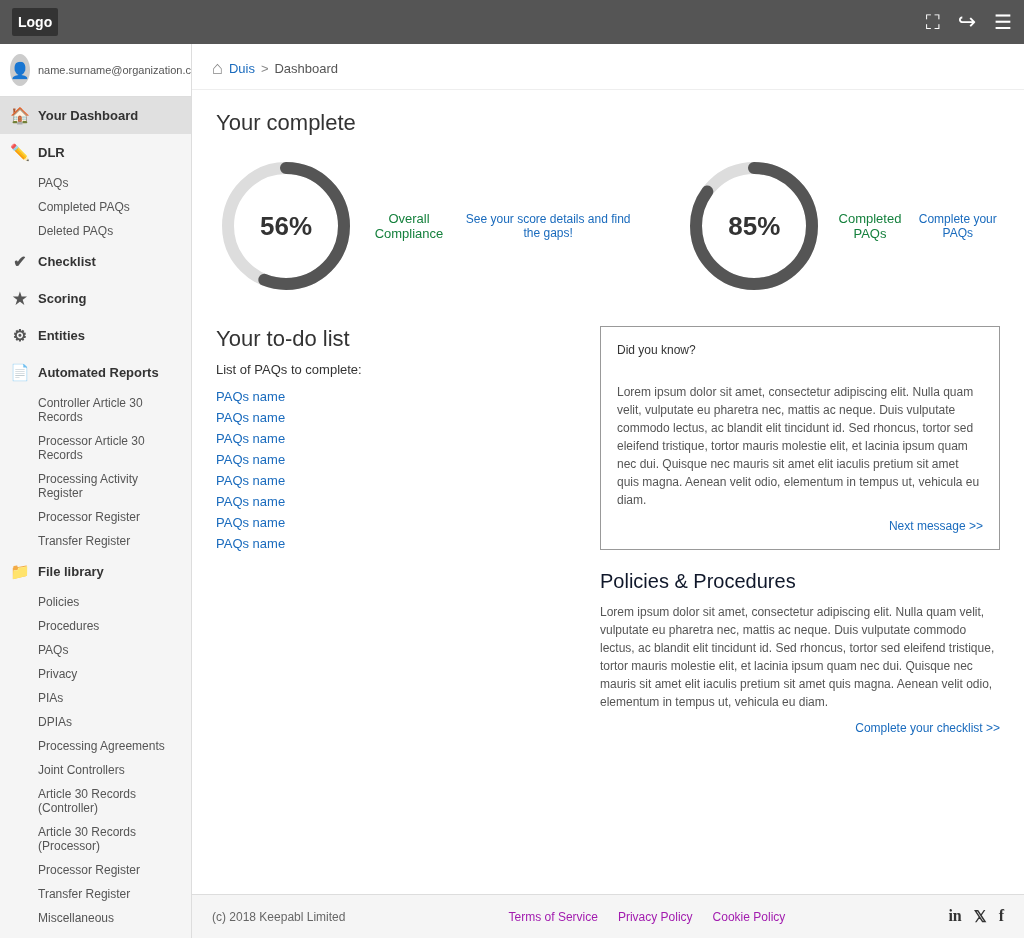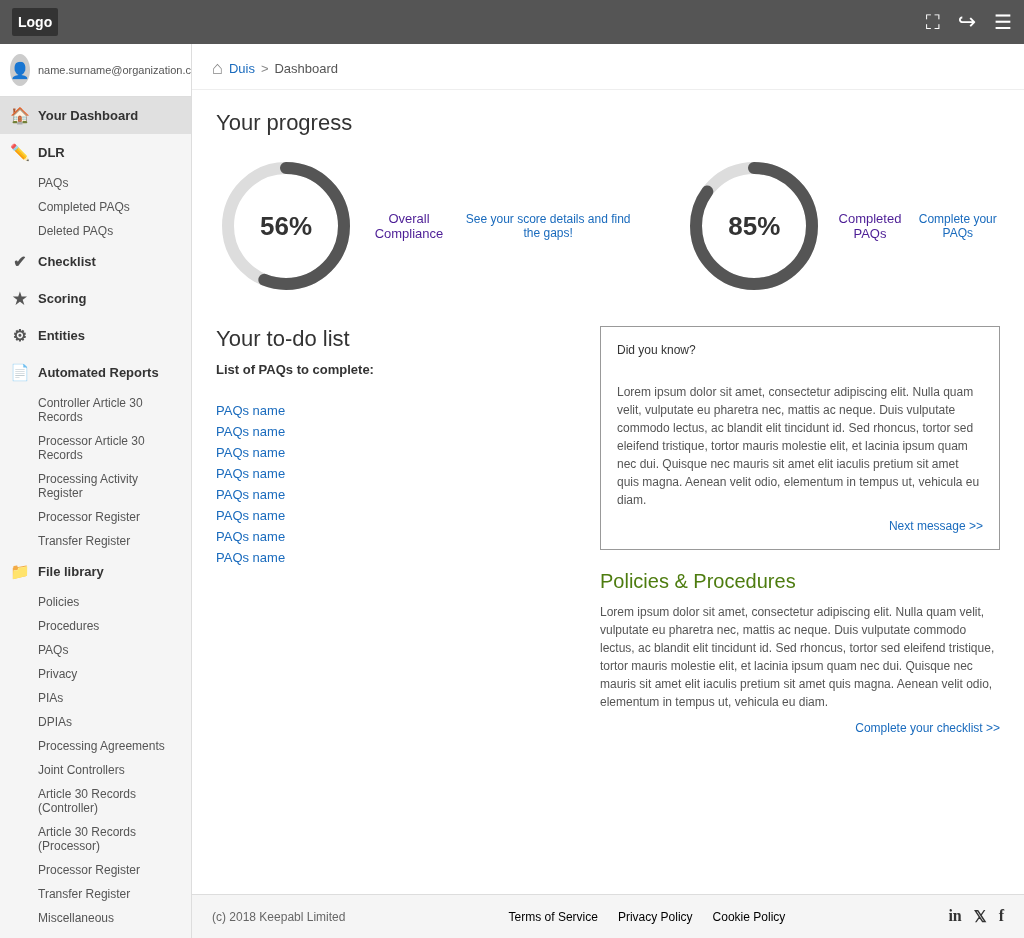--- a/index.html
+++ b/index.html
@@ -70,52 +70,52 @@
     .progress-circle-wrap { display: flex; flex-direction: row; align-items: center; gap: 8px; }
 
     .circle-container {
       width: 140px; height: 140px; position: relative;
     }
     .circle-container svg { transform: rotate(-90deg); }
     .circle-text {
       position: absolute; top: 50%; left: 50%; transform: translate(-50%, -50%);
       font-size: 26px; font-weight: bold; color: #333;
     }
-    .circle-label { font-size: 13px; color: #4c1d95; text-align: center; }
+    .circle-label { font-size: 13px; color: #15803d; text-align: center; }
     .circle-link { font-size: 12px; color: #1a6bbd; cursor: pointer; text-align: center; text-decoration: none; }
 
     
     .bottom-grid { display: flex; gap: 24px; }
     .todo-section { flex: 0 0 360px; }
     .todo-title { font-size: 22px; font-weight: normal; margin-bottom: 10px; }
-    .todo-subtitle { font-size: 13px; font-weight: bold; margin-bottom: 26px; }
+    .todo-subtitle { font-size: 13px; font-weight: normal; margin-bottom: 12px; }
     .todo-link { display: block; color: #1a6bbd; font-size: 13px; margin-bottom: 6px; cursor: pointer; }
 
     .right-column { flex: 1; display: flex; flex-direction: column; gap: 20px; }
 
     .dyk-box {
       border: 1px solid #999; padding: 16px; background: #fff;
     }
     .dyk-title { font-size: 12px; font-weight: normal; margin-bottom: 26px; color: #333; }
     .dyk-text { font-size: 12px; color: #555; line-height: 1.5; }
     .dyk-link { display: block; text-align: right; color: #1a6bbd; font-size: 12px; margin-top: 10px; cursor: pointer; }
 
     .pp-section {}
-    .pp-title { font-size: 20px; font-weight: normal; margin-bottom: 10px; color: #4d7c0f; }
+    .pp-title { font-size: 20px; font-weight: normal; margin-bottom: 10px; color: #0f172a; }
     .pp-text { font-size: 12px; color: #555; line-height: 1.5; }
     .pp-link { display: block; text-align: right; color: #1a6bbd; font-size: 12px; margin-top: 10px; cursor: pointer; }
 
     
     .footer {
       background: #f5f5f5; border-top: 1px solid #ddd; padding: 12px 20px;
       display: flex; align-items: center; justify-content: space-between; font-size: 12px; color: #666;
       flex-shrink: 0;
     }
     .footer-links { display: flex; gap: 20px; }
-    .footer-link { color: #000000; cursor: pointer; text-decoration: none; }
+    .footer-link { color: #a21caf; cursor: pointer; text-decoration: none; }
     .footer-social { display: flex; gap: 12px; font-size: 16px; color: #333; }
     .social-icon { cursor: pointer; font-weight: bold; }
 
     
     .sidebar::-webkit-scrollbar { width: 4px; }
     .sidebar::-webkit-scrollbar-thumb { background: #ccc; }
     .content::-webkit-scrollbar { width: 6px; }
     .content::-webkit-scrollbar-thumb { background: #ccc; }
   </style>
 </head>
@@ -207,21 +207,21 @@
 
     <div class="breadcrumb">
       <span class="breadcrumb-home">⌂</span>
       <span class="breadcrumb-link">Duis</span>
       <span class="breadcrumb-sep">&gt;</span>
       <span class="breadcrumb-current">Dashboard</span>
     </div>
 
     <div class="main-content">
 
-      <h2 class="progress-title">Your progress</h2>
+      <h2 class="progress-title">Your complete</h2>
 
       <div class="progress-circles">
 
         <div class="progress-circle-wrap">
           <div class="circle-container">
             <svg width="140" height="140" viewBox="0 0 140 140">
               <circle cx="70" cy="70" r="58" fill="none" stroke="#ddd" stroke-width="12"></circle>
               <circle cx="70" cy="70" r="58" fill="none" stroke="#555" stroke-width="12" stroke-dasharray="364.4" stroke-dashoffset="160.3" stroke-linecap="round"></circle>
             </svg>
             <div class="circle-text">56%</div>

